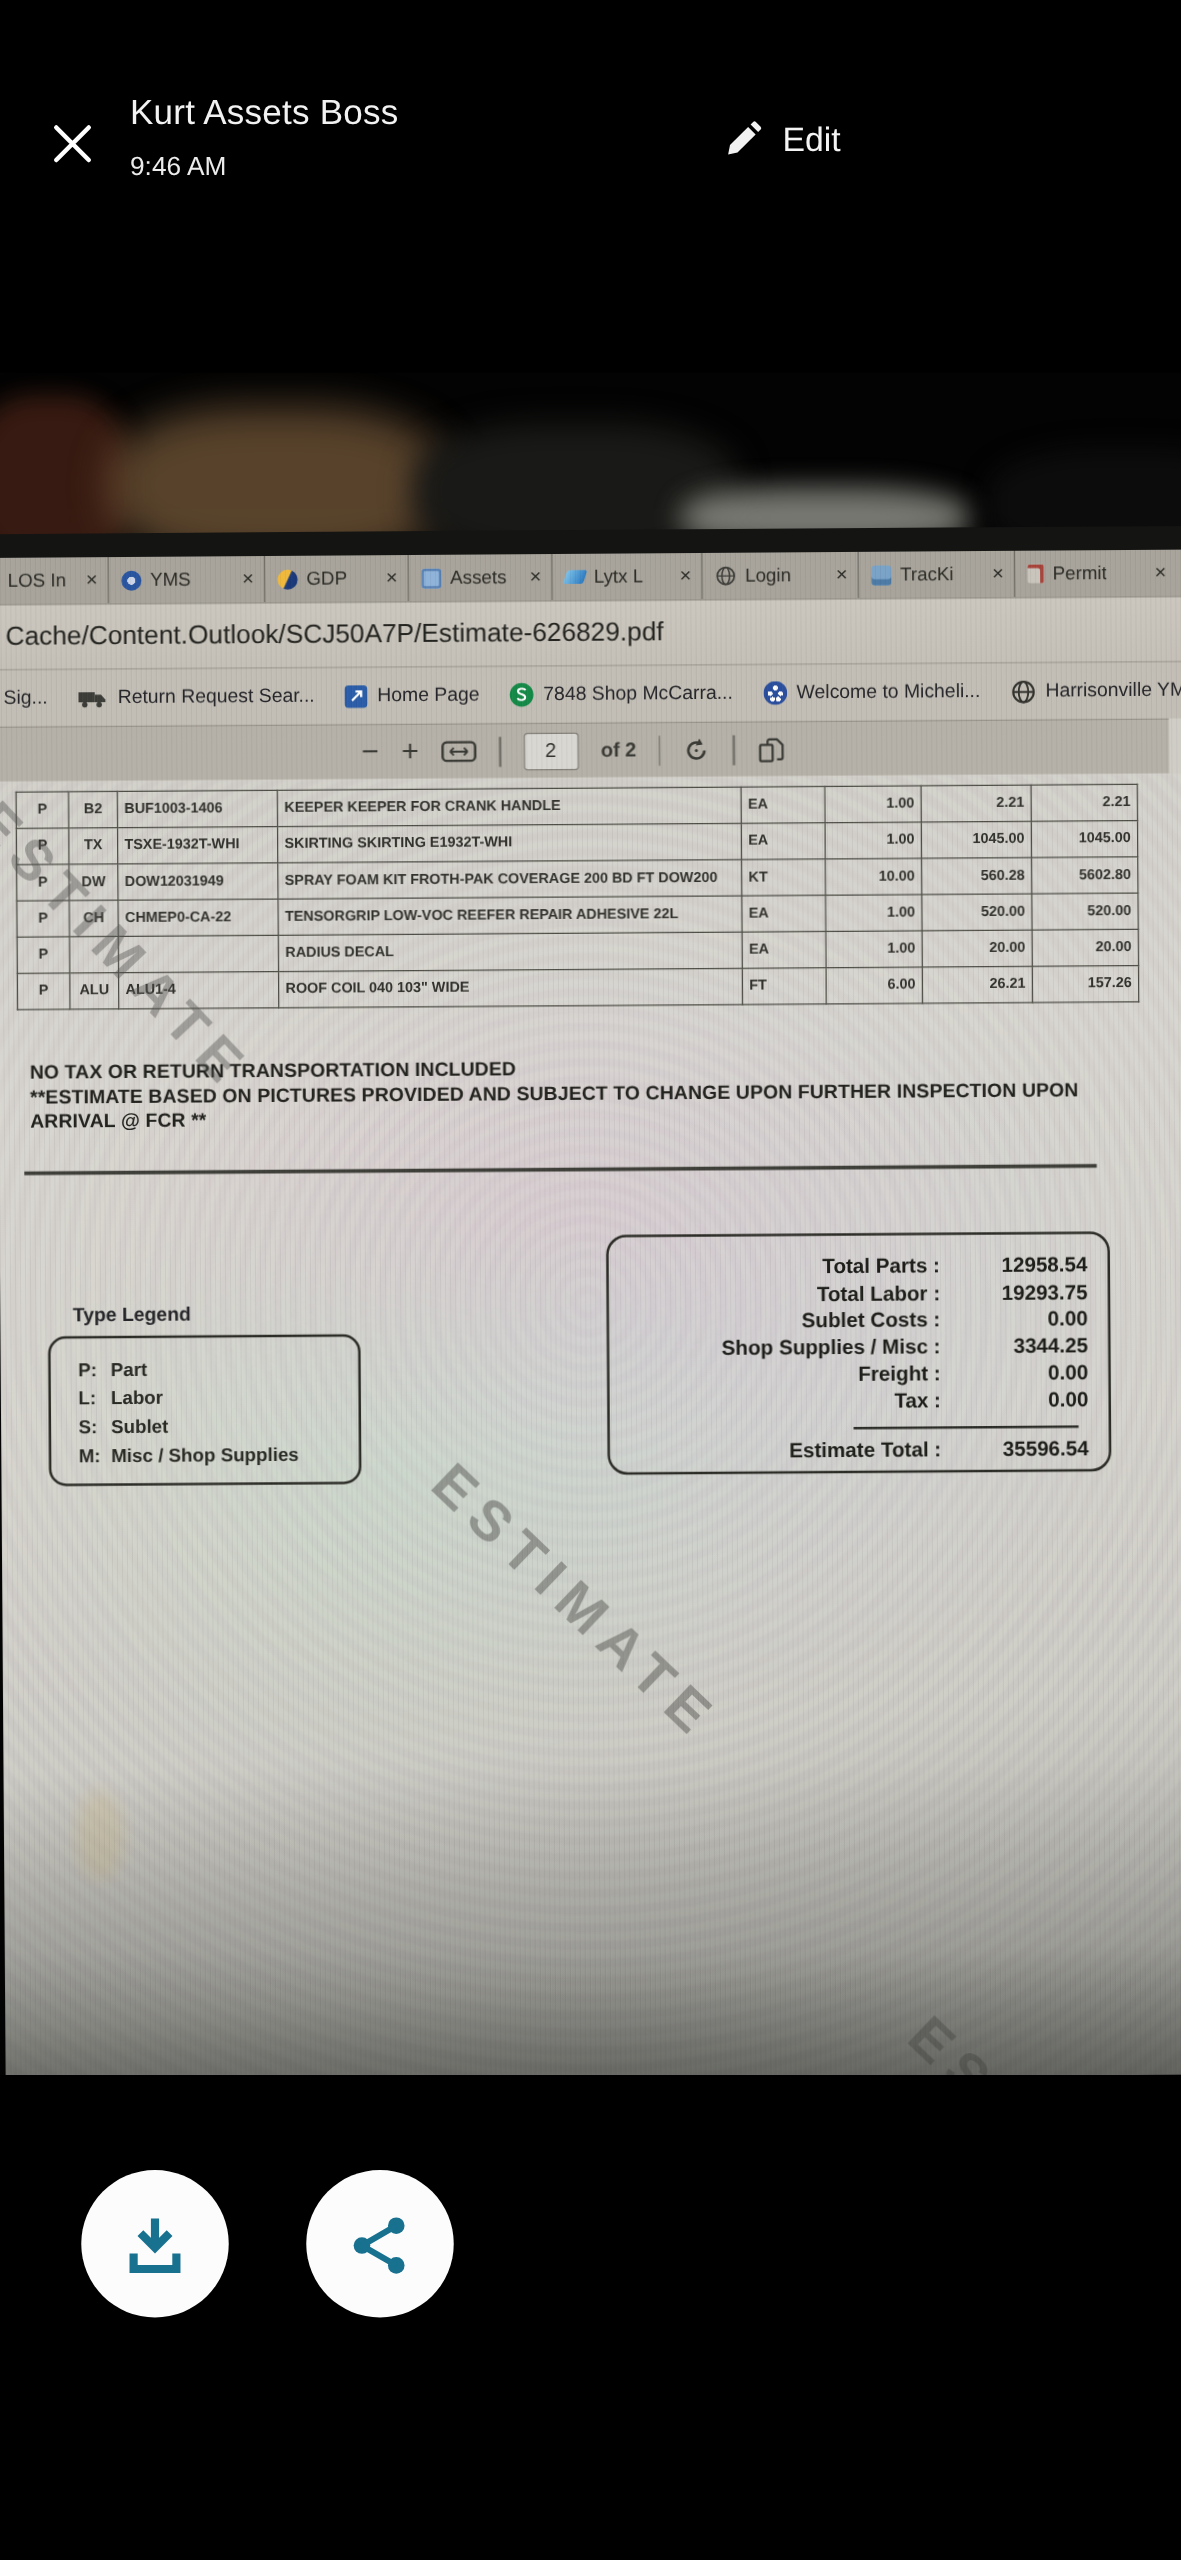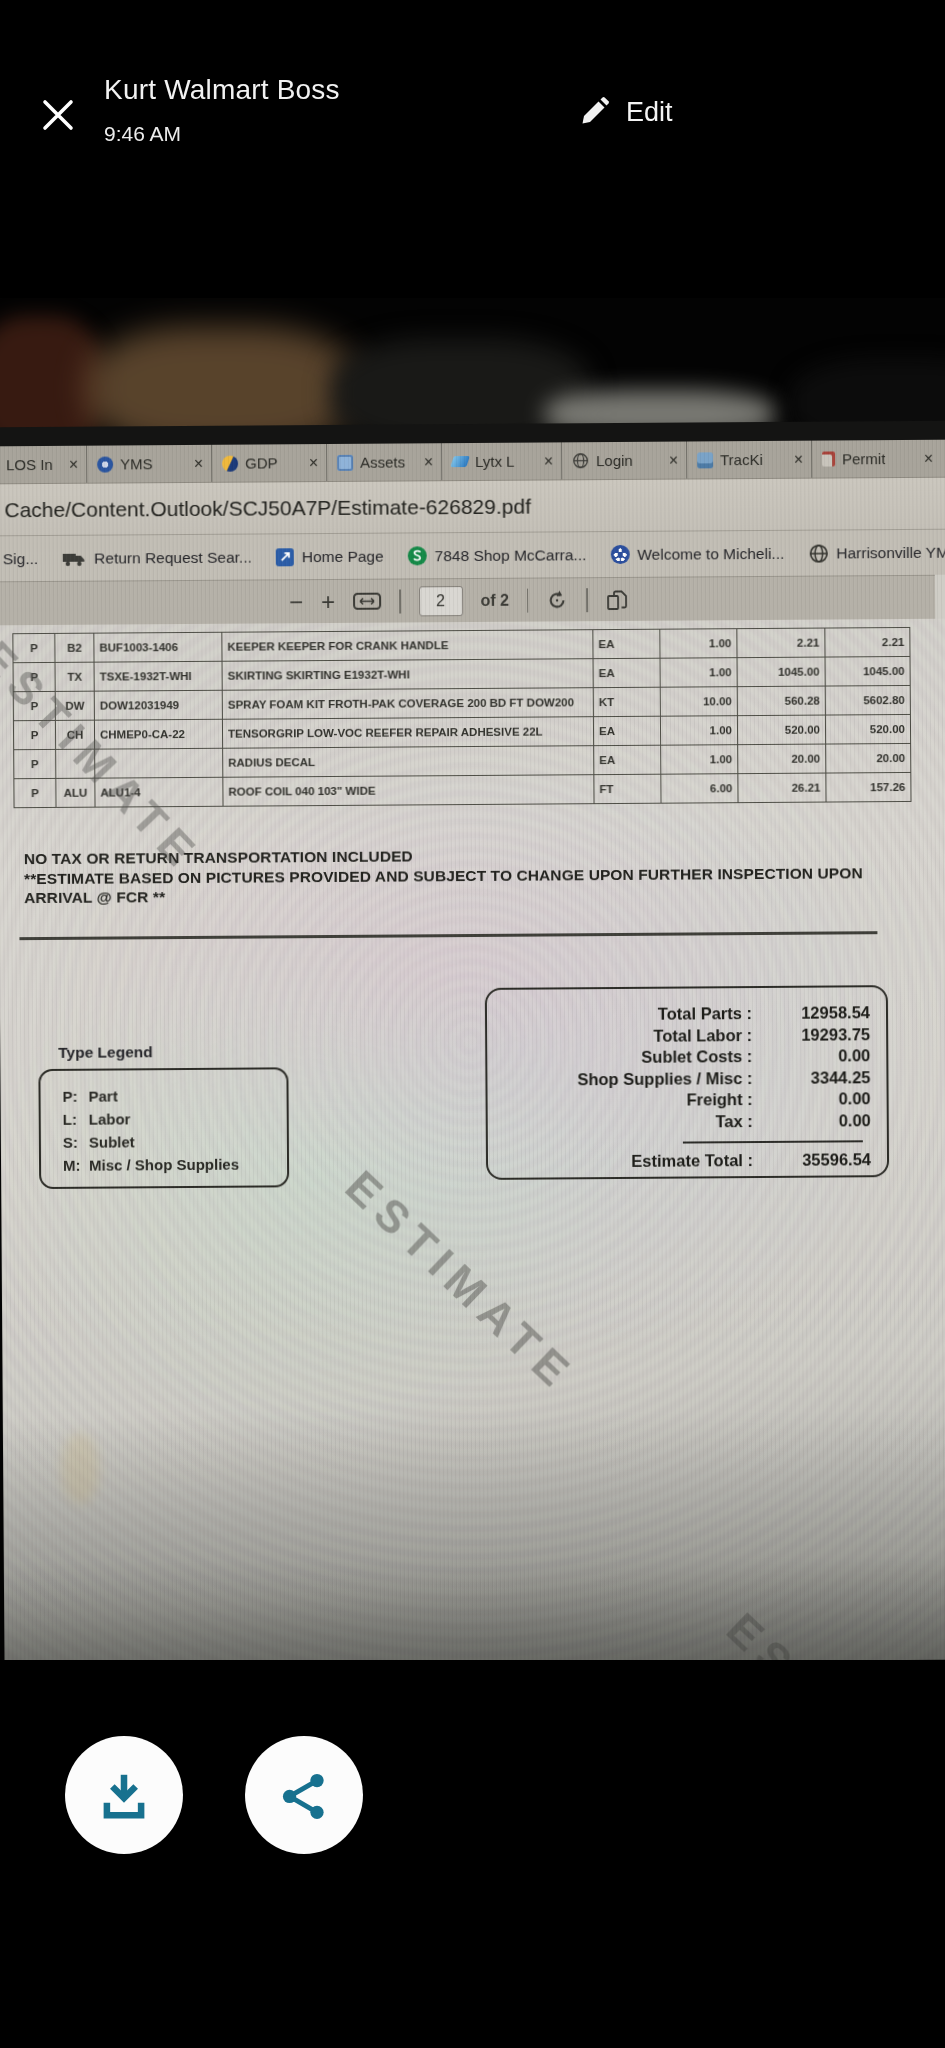--- a/index.html
+++ b/index.html
@@ -142,21 +142,21 @@
 <body>
 
 <div class="stage">
 
   <header class="viewer-header">
     <button class="close-btn">
       <svg width="42" height="42" viewBox="0 0 42 42">
         <path d="M8 8 L34 34 M34 8 L8 34" stroke="#fff" stroke-width="3.6" stroke-linecap="round" fill="none"></path>
       </svg>
     </button>
-    <div class="viewer-title">Kurt Walmart Boss</div>
+    <div class="viewer-title">Kurt Assets Boss</div>
     <div class="viewer-time">9:46 AM</div>
     <button class="edit-btn">
       <svg width="32" height="32" viewBox="0 0 32 32">
         <path d="M20.5 5.5 l6 6 L12 26 l-7.5 1.5 L6 20 z" fill="#f2f2f2"></path>
         <path d="M22.5 3.5 l6 6 2-2 a1.6 1.6 0 0 0 0-2.2 l-3.8-3.8 a1.6 1.6 0 0 0 -2.2 0 z" fill="#f2f2f2"></path>
       </svg>
       <span class="edit-label">Edit</span>
     </button>
   </header>
 

